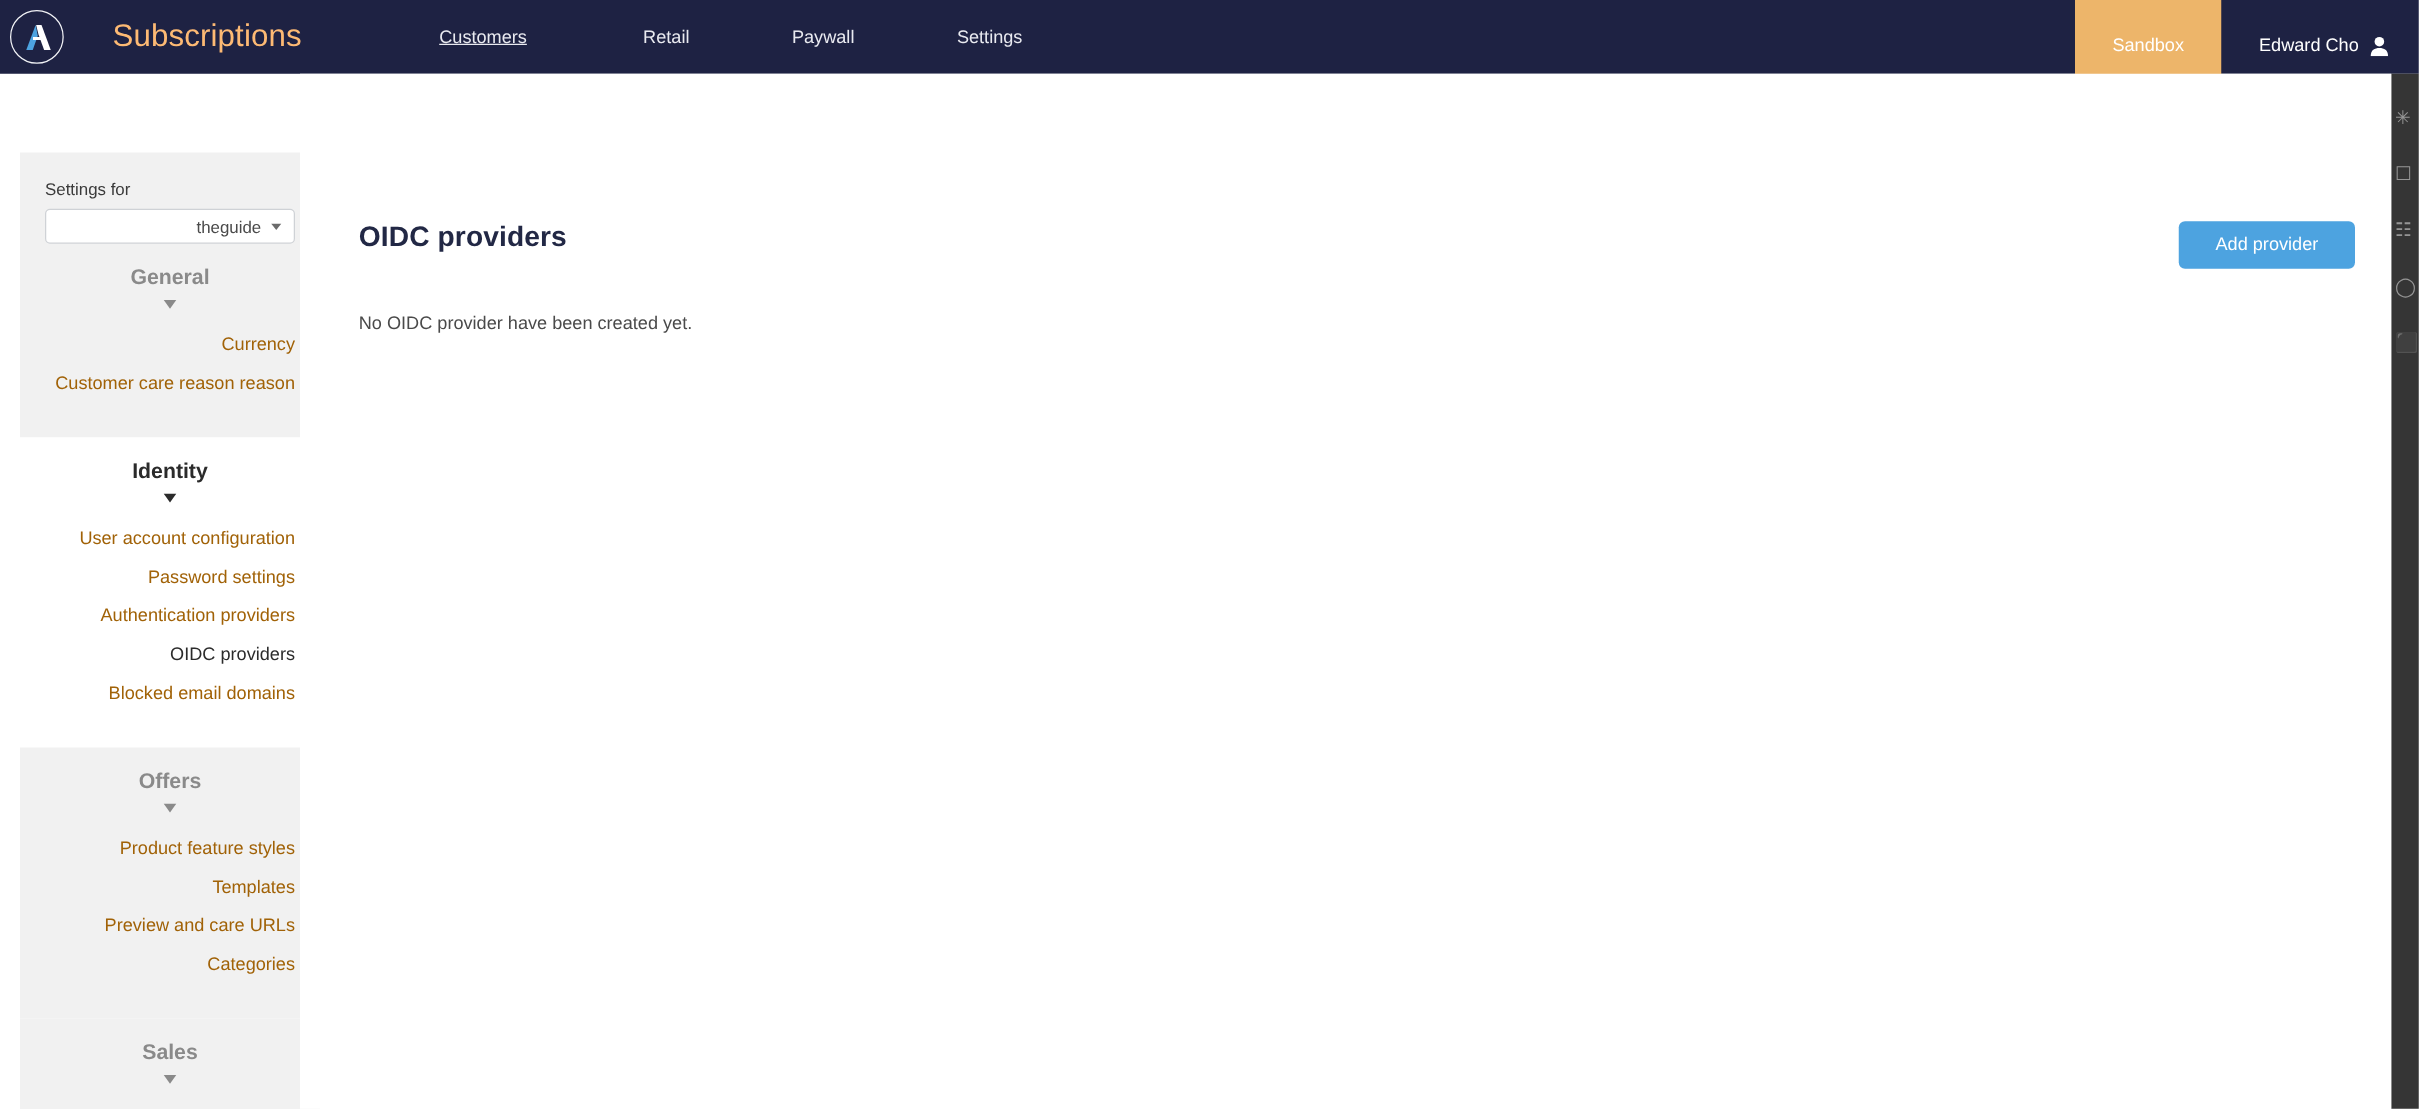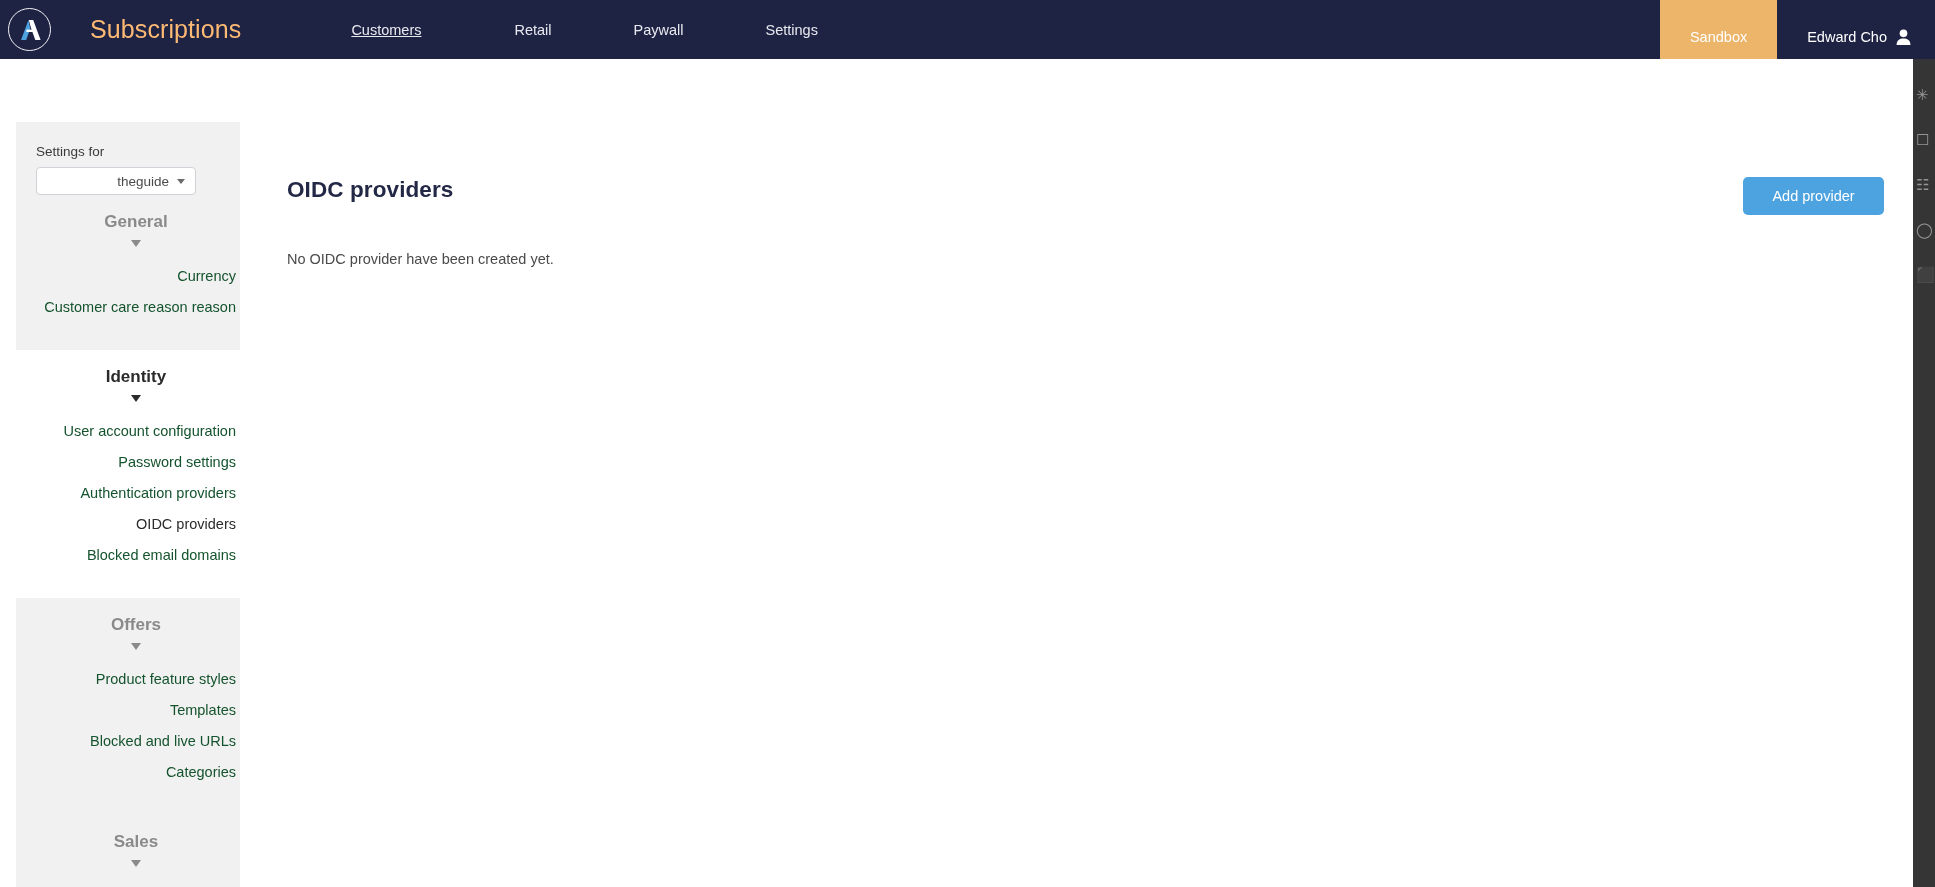--- a/index.html
+++ b/index.html
@@ -138,21 +138,21 @@
   .group-pad-bot { height: 28px; }
 
   #settings-for-label {
     font-size: 13.5px;
     color: #3b3b3b;
     padding-top: 4px;
     padding-bottom: 8px;
   }
 
   #scope-select {
-    width: 160px;
+    width: 200px;
     height: 28px;
     background: #ffffff;
     border: 1px solid #cfd2d6;
     border-radius: 4px;
     display: flex;
     align-items: center;
     justify-content: flex-end;
     gap: 8px;
     padding: 0 10px 0 8px;
     font-size: 13.5px;
@@ -183,21 +183,21 @@
     width: 0; height: 0;
     border-left: 5.5px solid transparent;
     border-right: 5.5px solid transparent;
     border-top: 7px solid currentColor;
   }
 
   .side-link {
     display: block;
     text-align: right;
     font-size: 14.5px;
-    color: #14532d;
+    color: #a16207;
     text-decoration: none;
     padding: 7.5px 0;
     white-space: nowrap;
   }
   .side-link.active { color: #2b2b2b; cursor: default; }
 
   
   #main {
     position: absolute;
     top: 59px; left: 240px;
@@ -313,21 +313,21 @@
     <div class="group-pad-bot"></div>
   </div>
 
   <div class="side-group shaded">
     <div class="group-head muted">
       <span>Offers</span>
       <span class="caret-lg"></span>
     </div>
     <a class="side-link" href="#">Product feature styles</a>
     <a class="side-link" href="#">Templates</a>
-    <a class="side-link" href="#">Blocked and live URLs</a>
+    <a class="side-link" href="#">Preview and care URLs</a>
     <a class="side-link" href="#">Categories</a>
     <div class="group-pad-bot"></div>
   </div>
 
   <div class="side-group shaded">
     <div class="group-head muted">
       <span>Sales</span>
       <span class="caret-lg"></span>
     </div>
     <div class="group-pad-bot"></div>

